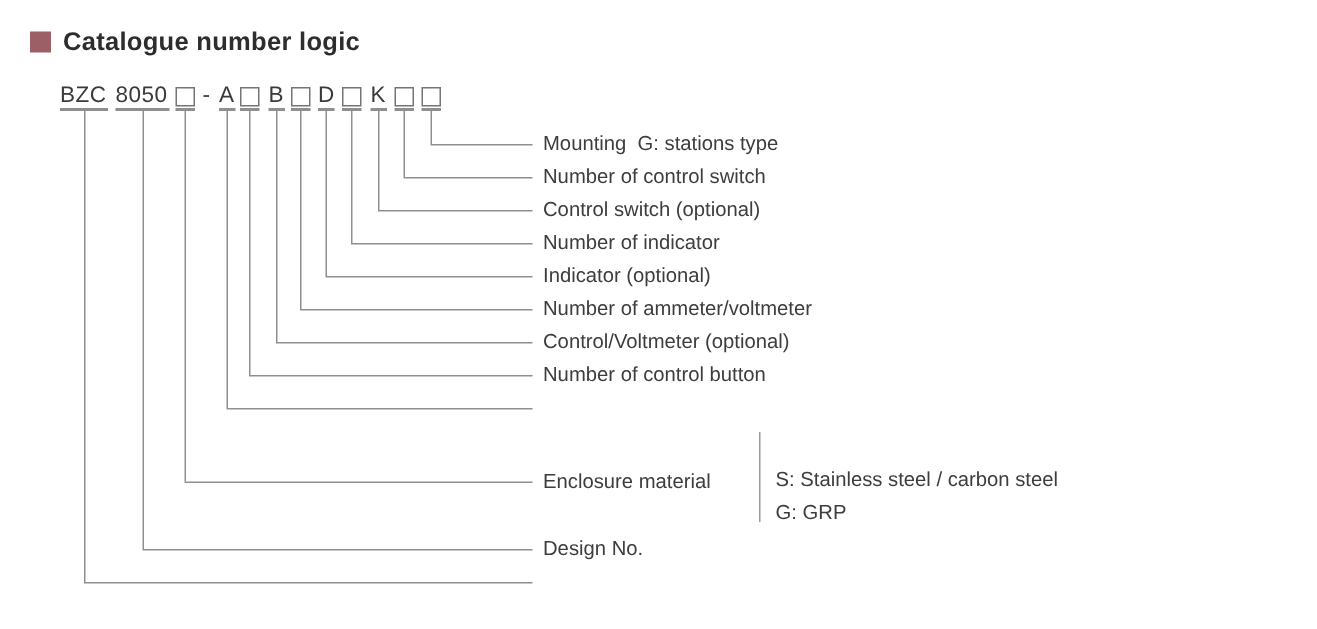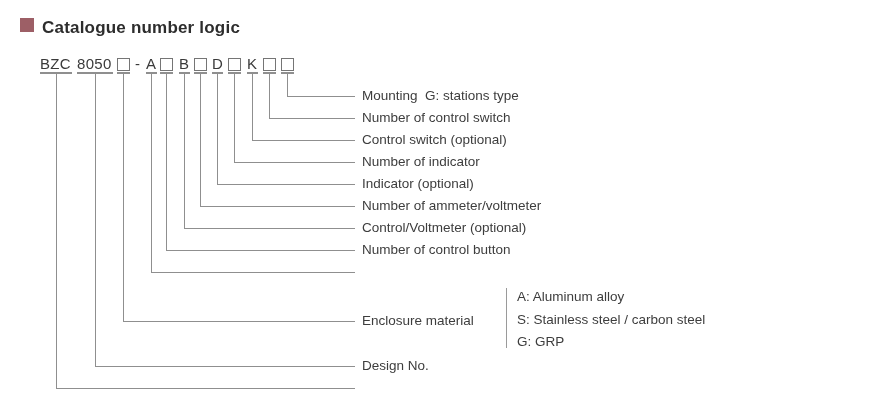--- a/index.html
+++ b/index.html
@@ -5,21 +5,21 @@
   html, body { margin: 0; padding: 0; background: #ffffff; }
   .canvas {
     position: relative;
     width: 878px;
     height: 419px;
     background: #ffffff;
     font-family: "Liberation Sans", "DejaVu Sans", sans-serif;
     overflow: hidden;
   }
   
-  .title-row { position: absolute; left: 20px; top: 18px; display: flex; }
+  .title-row { position: absolute; left: 20px; top: 18px; display: flex; align-items: center; }
   .bullet { width: 14px; height: 14px; background: #9d5f66; display: inline-block; }
   .title {
     margin: 0 0 0 8px;
     font-size: 17px;
     font-weight: bold;
     color: #2d2d2d;
     letter-spacing: 0.2px;
   }
   
   .code-seg {
@@ -141,17 +141,16 @@
   <div class="lbl" style="top:132px">Control switch (optional)</div>
   <div class="lbl" style="top:154px">Number of indicator</div>
   <div class="lbl" style="top:176px">Indicator (optional)</div>
   <div class="lbl" style="top:198px">Number of ammeter/voltmeter</div>
   <div class="lbl" style="top:220px">Control/Voltmeter (optional)</div>
   <div class="lbl" style="top:242px">Number of control button</div>
   <div class="lbl" style="top:313px">Enclosure material</div>
   <div class="lbl" style="top:358px">Design No.</div>
 
   <div class="opt-divider"></div>
-  <div class="opt" style="top:289px">A: Aluminum alloy</div>
   <div class="opt" style="top:312px">S: Stainless steel / carbon steel</div>
   <div class="opt" style="top:334px">G: GRP</div>
 
 </div>
 
 </body></html>

